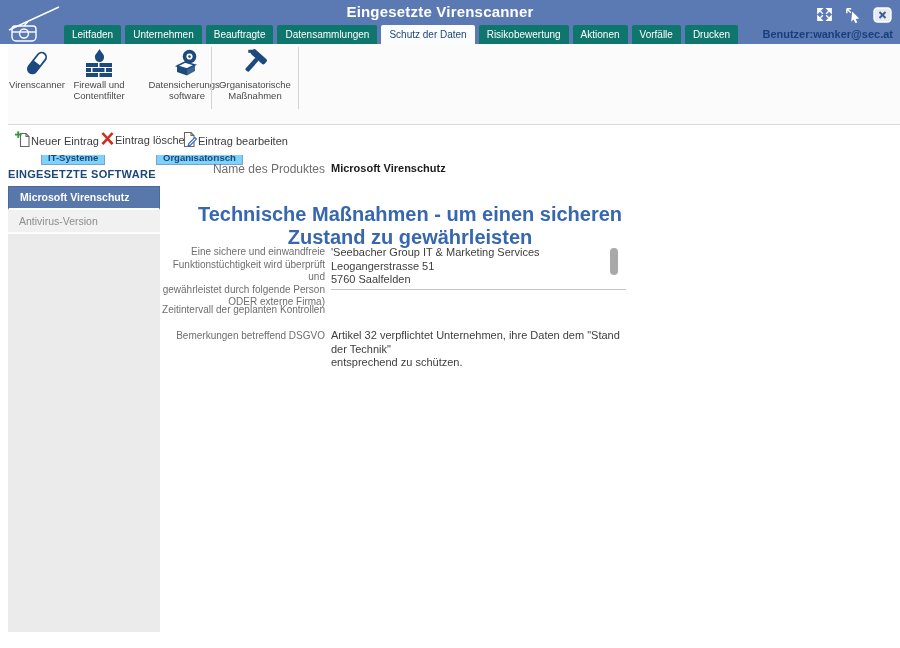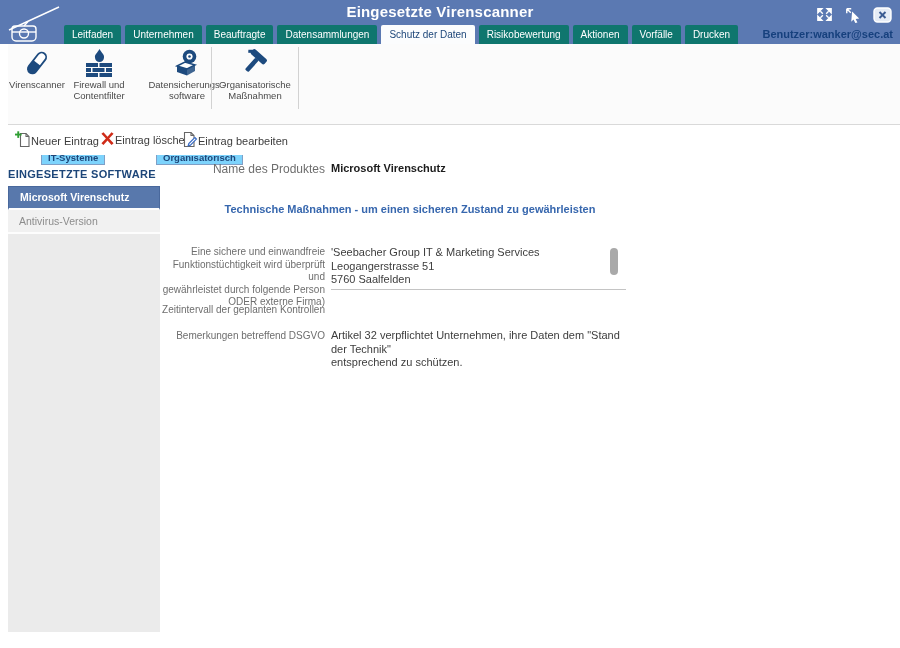--- a/index.html
+++ b/index.html
@@ -51,21 +51,21 @@
     color:#fff;font-weight:bold;height:21px;line-height:21px;}
 
   
   .label-col{position:absolute;left:160px;width:165px;text-align:right;font-size:10px;
     color:#6e6e6e;line-height:12.5px;white-space:pre-line;}
   .value-col{position:absolute;left:331px;font-size:11px;color:#3d3d3d;line-height:13.5px;
     white-space:pre-line;}
   .product-label{top:163px;font-size:12px;}
   .product-value{top:162px;font-weight:bold;color:#1c1c1c;}
   .heading{position:absolute;left:160px;top:203px;width:500px;text-align:center;
-    color:#3767ae;font-size:11px;font-weight:bold;}
+    color:#3767ae;font-size:20px;font-weight:bold;}
   .f1-label{top:246px;} .f1-value{top:246px;width:295px;min-height:40px;padding-bottom:2px;
     border-bottom:1px solid #c4c4c4;}
   .f2-label{top:304px;} .f2-value{top:303px;width:305px;padding-bottom:2px;
     border-bottom:1px solid #c4c4c4;}
   .f3-label{top:330px;} .f3-value{top:329px;width:300px;}
   .scroll-thumb{position:absolute;left:610px;top:248px;width:8px;height:27px;
     background:#a9a9a9;border-radius:4px;cursor:pointer;}
 </style>
 </head>
 <body>

